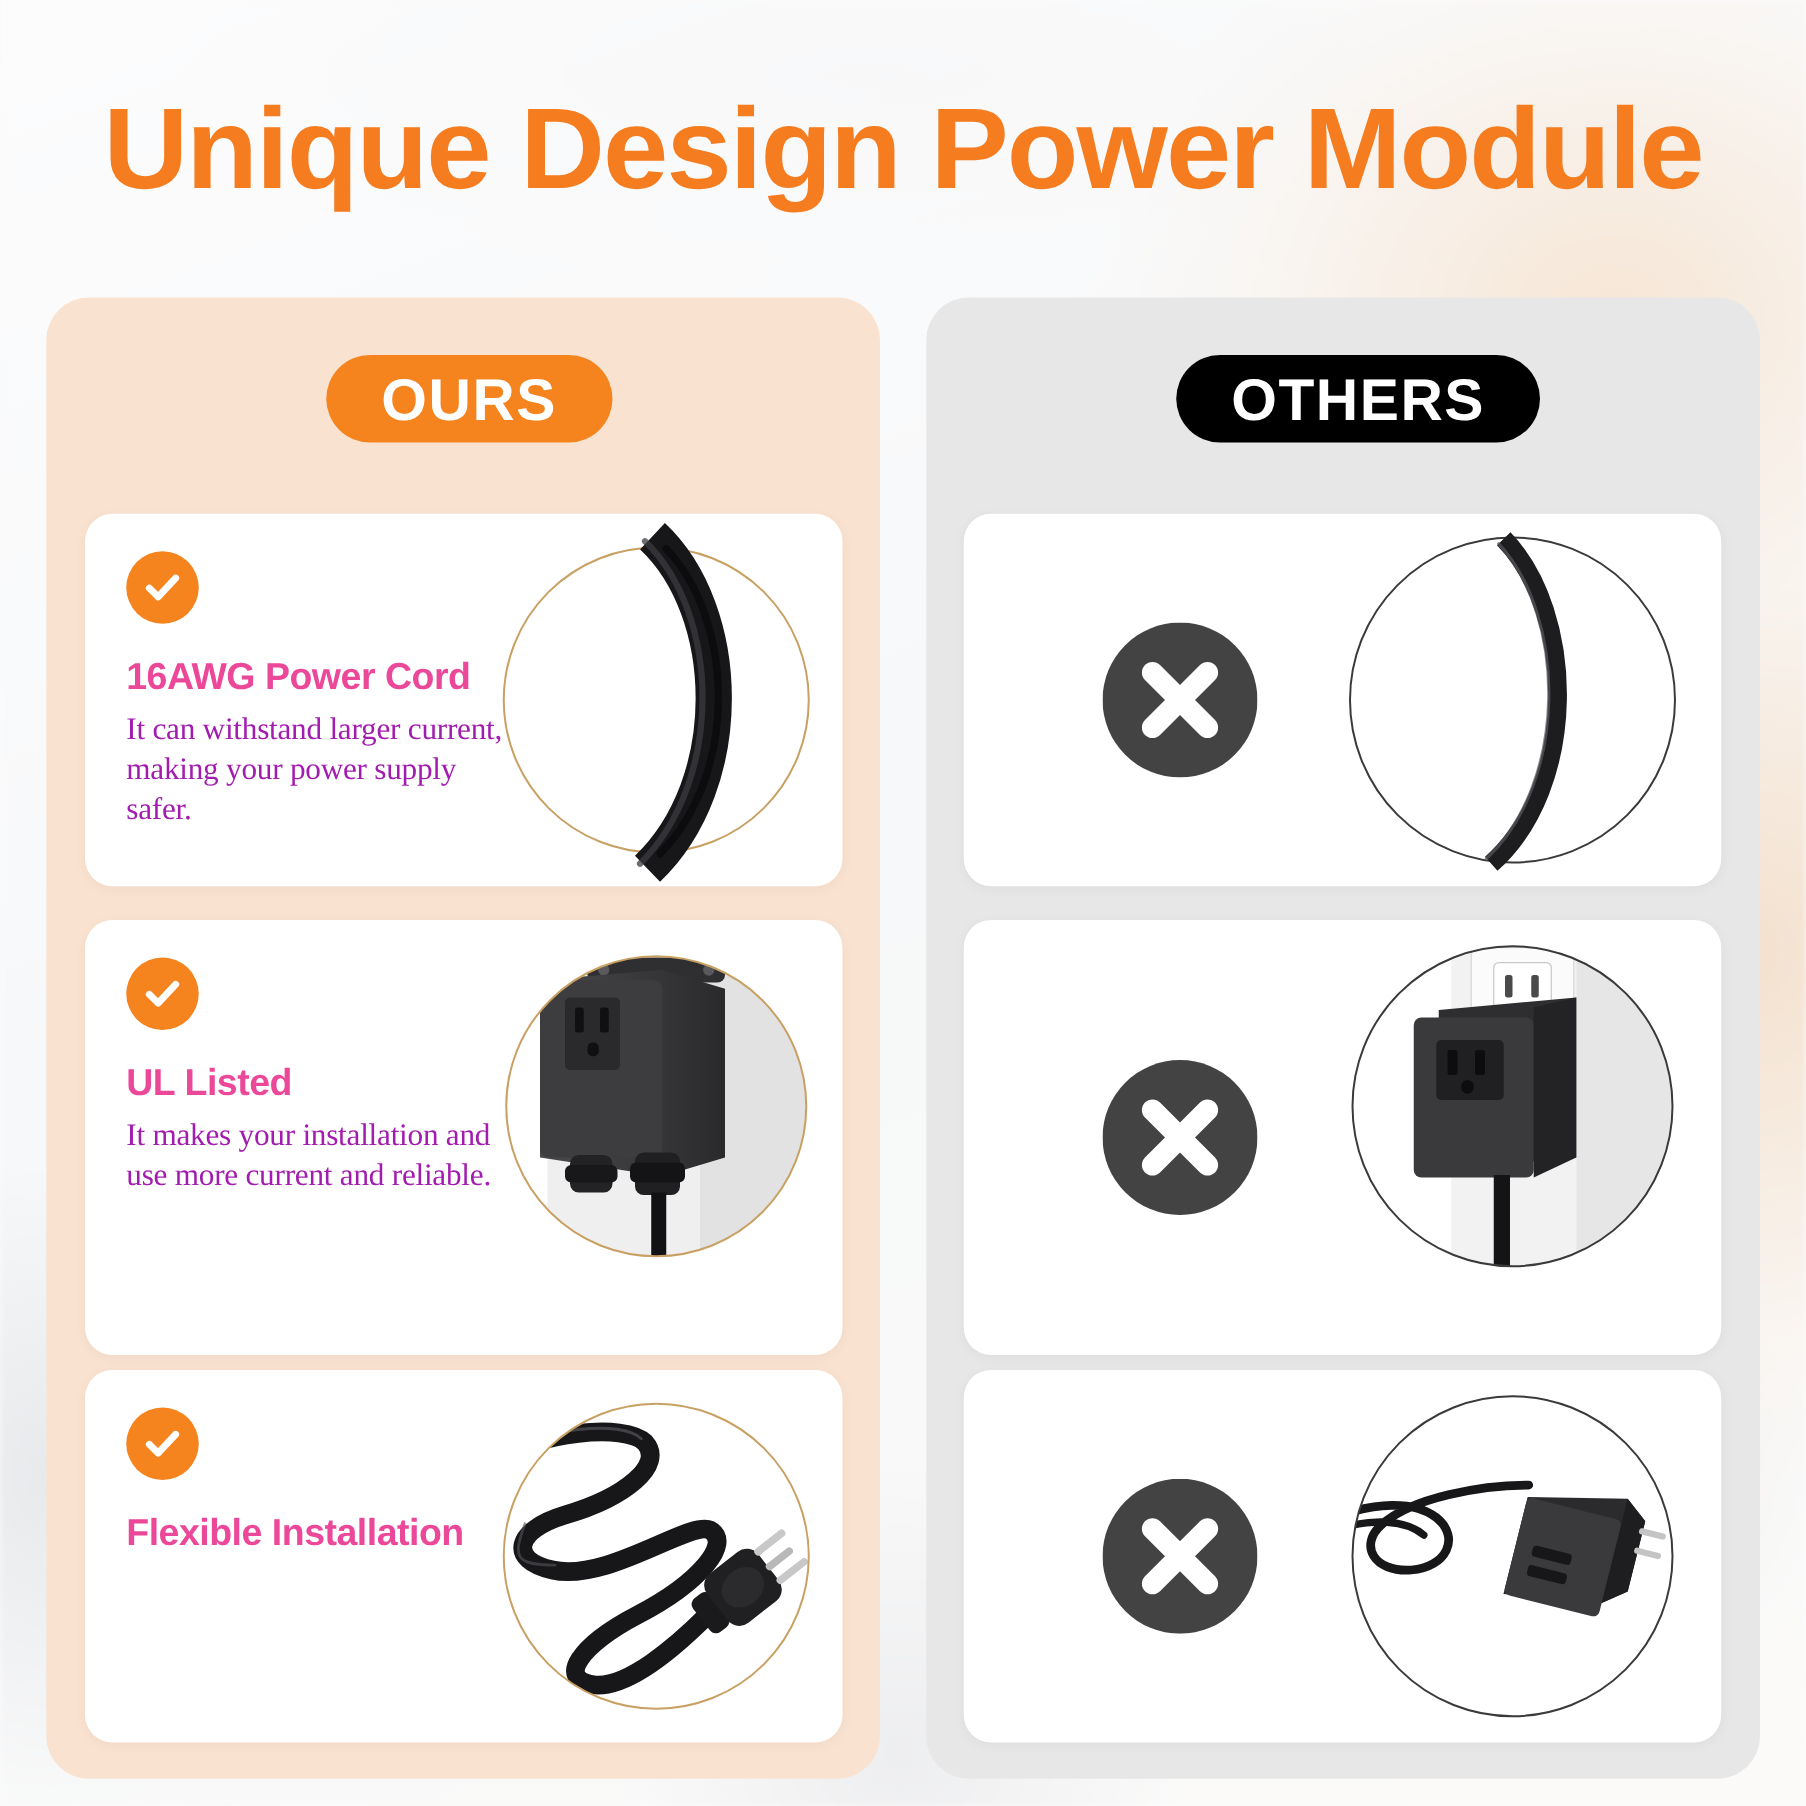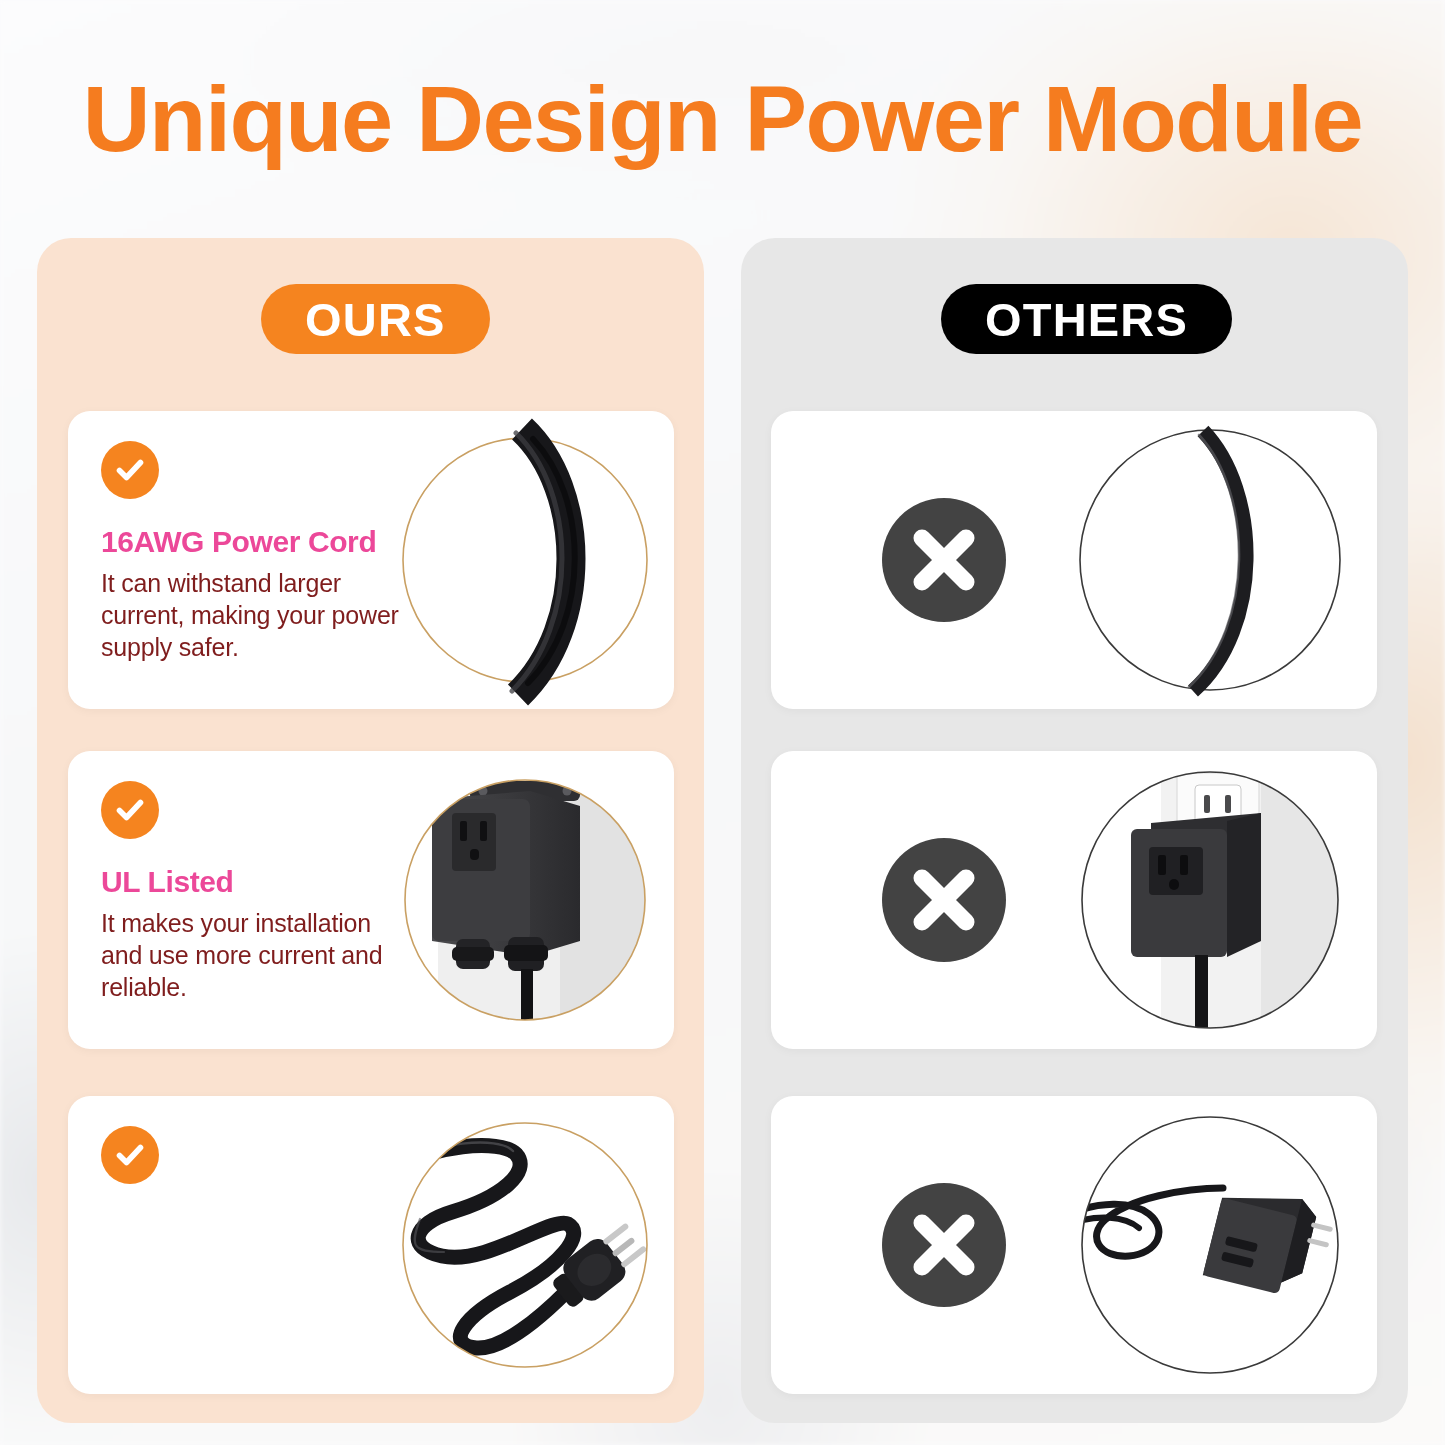--- a/index.html
+++ b/index.html
@@ -89,21 +89,21 @@
   .card {
     position: absolute;
     background: #ffffff;
     border-radius: 22px;
     box-shadow: 0 2px 10px rgba(0,0,0,.045);
     overflow: hidden;
   }
   .card.c-ours   { left: 68px;  width: 606px; }
   .card.c-others { left: 771px; width: 606px; }
   .card.r1 { top: 395px;  height: 298px; }
-  .card.r2 { top: 735px;  height: 298px; }
+  .card.r2 { top: 720px;  height: 348px; }
   .card.r3 { top: 1080px; height: 298px; }
 
   
   .txt {
     position: absolute;
     left: 33px;
     top: 30px;
     width: 310px;
   }
   .check {
@@ -120,22 +120,23 @@
     font-size: 30px;
     font-weight: 700;
     color: #ec4899;
     letter-spacing: -0.4px;
     margin-bottom: 9px;
     white-space: nowrap;
   }
   .feat-desc {
     font-size: 25px;
     line-height: 1.27;
-    color: #7f1d1d;
+    color: #a21caf;
     letter-spacing: -0.2px;
+    font-family: Liberation Serif, serif;
   }
 
   
   .xmark {
     position: absolute;
     left: 111px;
     top: 50%;
     transform: translateY(-50%);
     width: 124px;
     height: 124px;
@@ -296,20 +297,21 @@
     </div>
   </div>
 
   <div class="card c-ours r3">
     <div class="txt">
       <div class="check">
         <svg width="36" height="36" viewBox="0 0 36 36" aria-hidden="true">
           <path d="M7.5 18.5 L14.5 25.5 L28.5 10.5" fill="none" stroke="#ffffff" stroke-width="5.6" stroke-linecap="round" stroke-linejoin="round"></path>
         </svg>
       </div>
+      <div class="feat-title">Flexible Installation</div>
     </div>
     <div class="imgwrap ours">
       <svg width="270" height="298" viewBox="0 0 270 298">
         <defs>
             <clipPath id="clp3o">
               <circle cx="135" cy="149" r="122"></circle>
             </clipPath>
           </defs>
         <g clip-path="url(#clp3o)">
           <rect x="0" y="0" width="270" height="298" fill="#ffffff"></rect>

